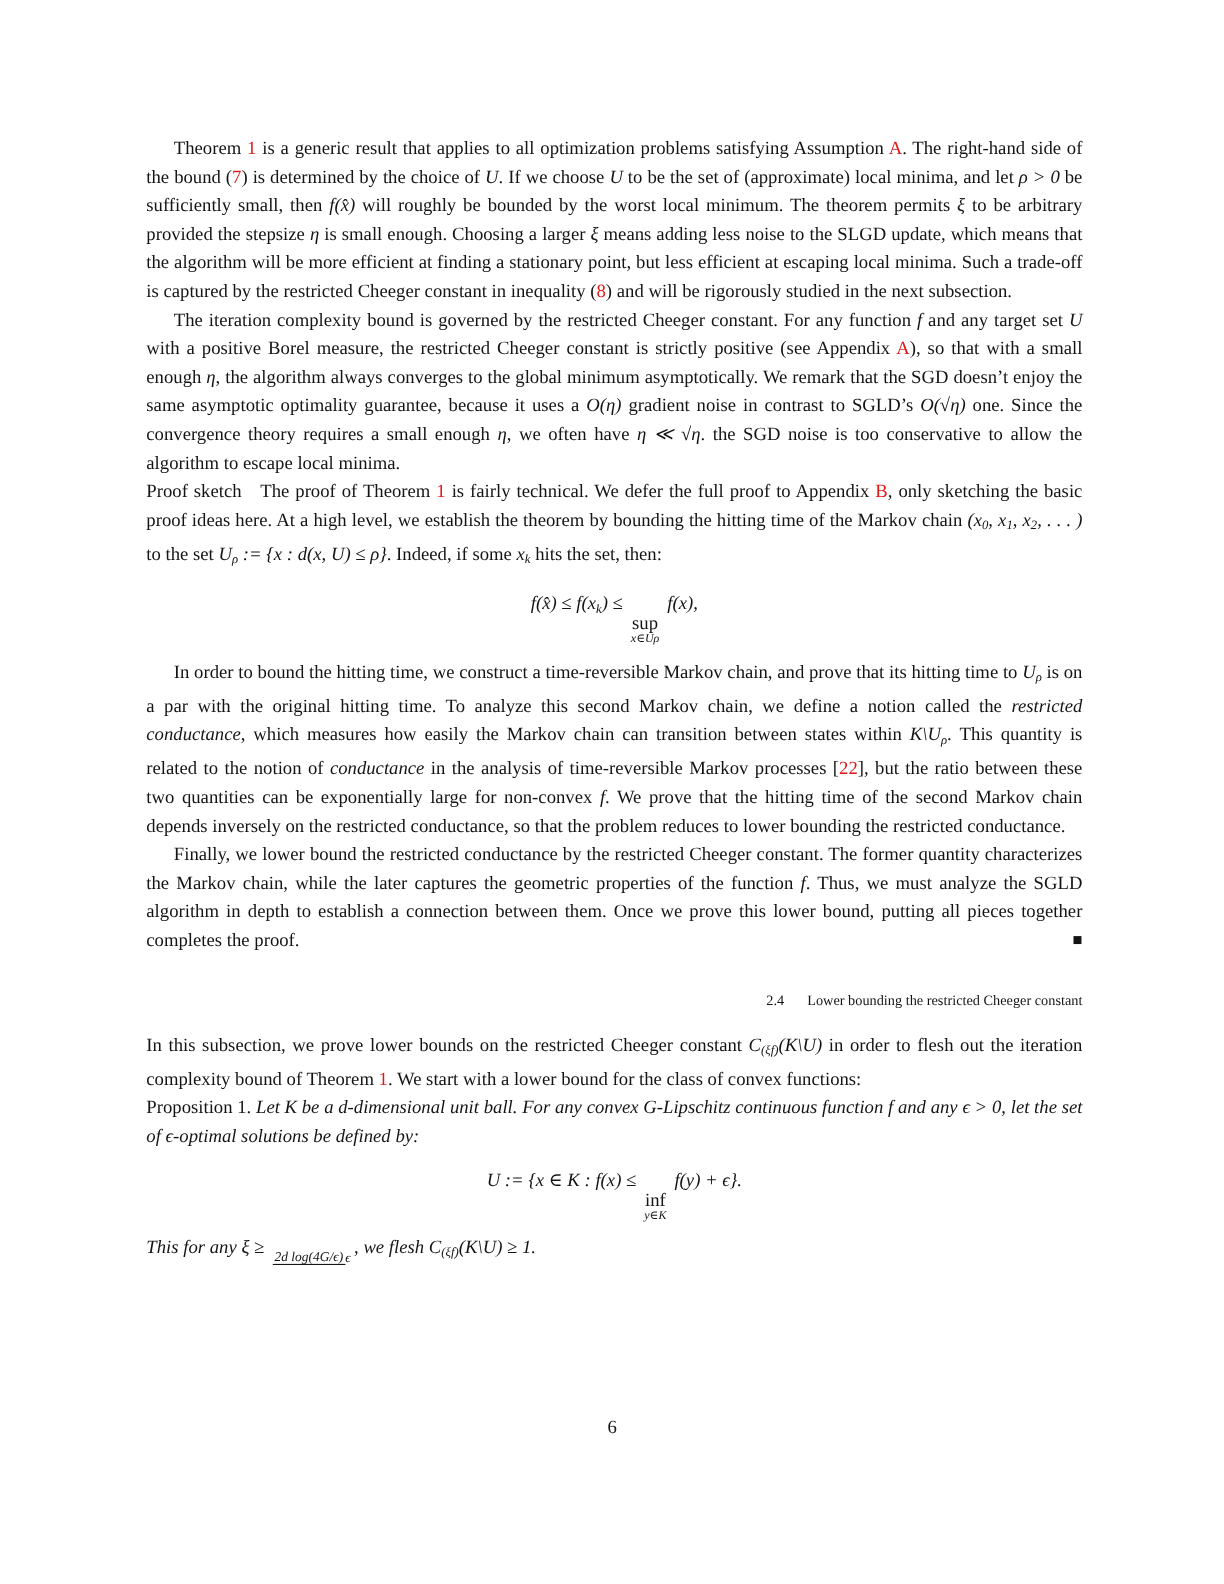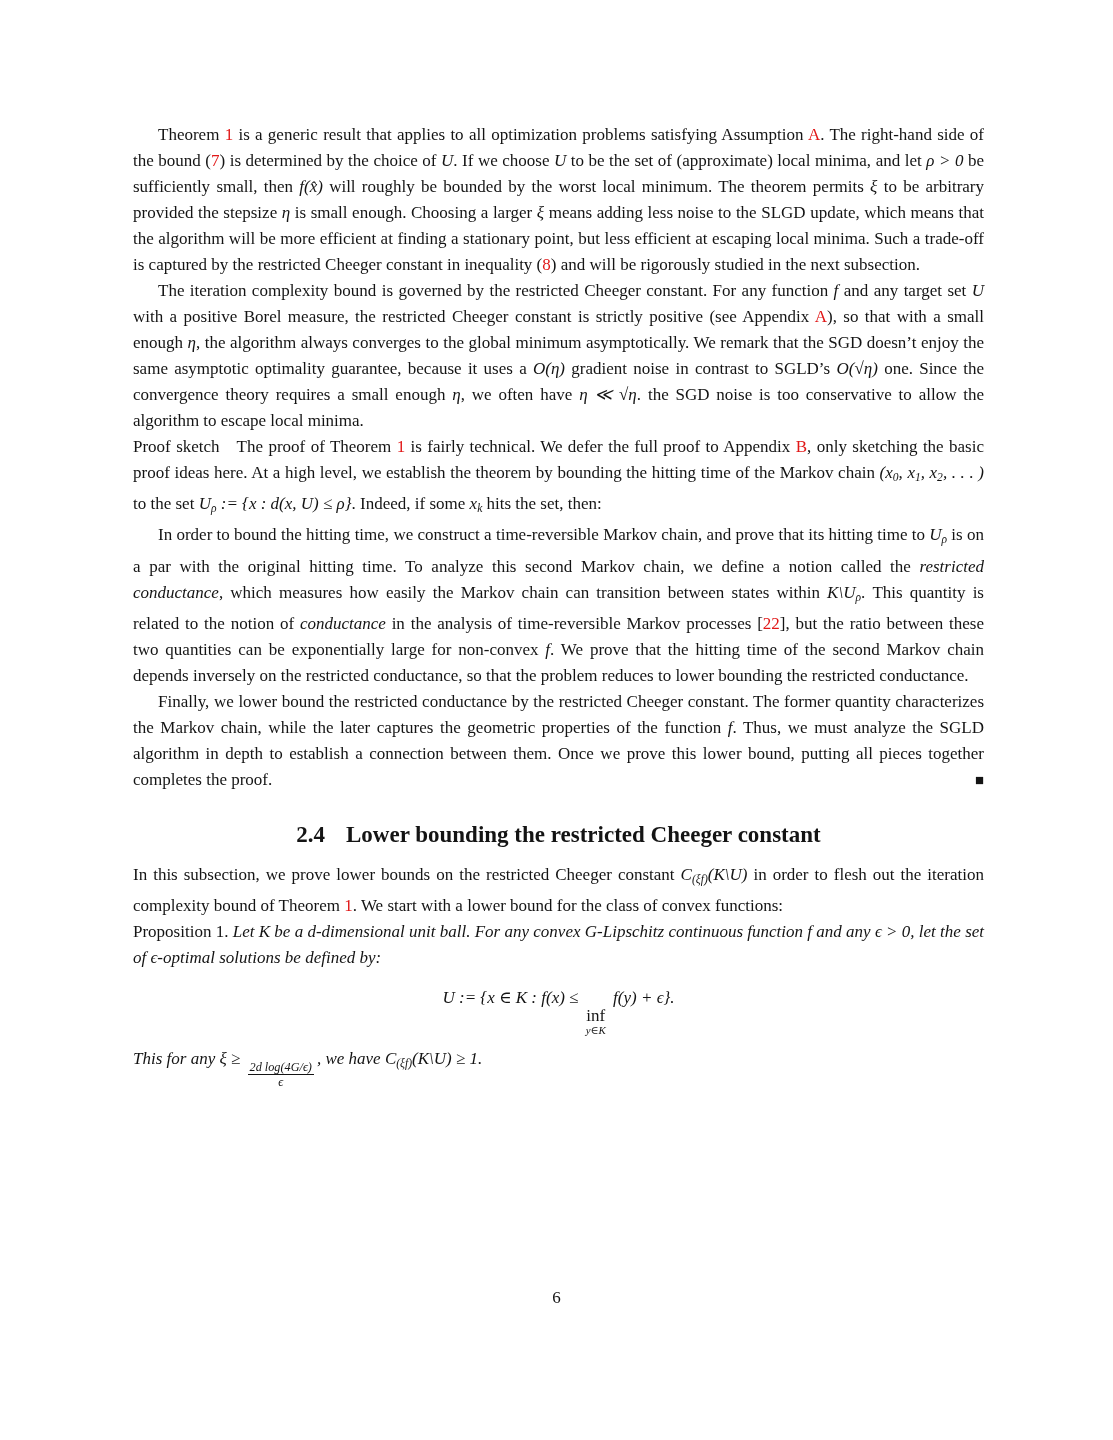--- a/index.html
+++ b/index.html
@@ -15,63 +15,67 @@
     text-align:justify; line-height:26px;
   }
   p.para { margin:0; }
   p.indent { text-indent:25px; }
   .v-proof { margin-top:20px; }
   .v-after-heading { margin:0; }
   .v-proposition { margin-top:20px; }
   .v-prop-end { margin-top:18px; }
   .equation { text-align:center; margin:10px 0; line-height:34px; text-indent:0; }
   h2.section-heading {
-    font-size:23px; font-weight:bold; text-align:center;
+    font-size:13px; font-weight:normal; text-align:right;
     margin:30px 0 15px; line-height:24px;
   }
   h2 .sec-num { margin-right:21px; }
   .seg-n { }
   .seg-r { color:var(--link-color,#e11818); cursor:pointer; }
   .seg-m { font-style:italic; }
   .seg-i { font-style:italic; }
   .seg-b { font-weight:normal; }
   .seg-ms { font-style:italic; font-size:68%; vertical-align:-0.28em; letter-spacing:0; }
   .limop {
     display:inline-flex; flex-direction:column; align-items:center;
     vertical-align:-1.05em; line-height:1.05; margin:0 3px;
   }
   .limop .top { font-style:normal; }
   .limop .under { font-size:64%; font-style:italic; }
   .frac {
-    display:inline-flex; flex-direction:column; align-items:center;
+    display:inline-flex; flex-direction:row; align-items:center;
     vertical-align:-0.55em; line-height:1.15; font-size:72%; margin:0 3px;
   }
   .frac .num { border-bottom:1px solid #141414; padding:0 2px; font-style:italic; }
   .frac .den { font-style:italic; }
   .qed { float:right; font-style:normal; font-size:15px; line-height:26px; }
   .page-footer { position:absolute; top:1288px; left:0; width:1113px; text-align:center; font-size:17px; }
 </style>
 </head>
 <body>
 
 <div class="page">
   <main class="content">
       <p class="para v-body indent"><span class="seg-n">Theorem </span><span class="seg-r">1</span><span class="seg-n"> is a generic result that applies to all optimization problems satisfying Assumption </span><span class="seg-r">A</span><span class="seg-n">. The right-hand side of the bound (</span><span class="seg-r">7</span><span class="seg-n">) is determined by the choice of </span><span class="seg-m">U</span><span class="seg-n">. If we choose </span><span class="seg-m">U</span><span class="seg-n"> to be the set of (approximate) local minima, and let </span><span class="seg-m">ρ &gt; 0</span><span class="seg-n"> be sufficiently small, then </span><span class="seg-m">f(x̂)</span><span class="seg-n"> will roughly be bounded by the worst local minimum. The theorem permits </span><span class="seg-m">ξ</span><span class="seg-n"> to be arbitrary provided the stepsize </span><span class="seg-m">η</span><span class="seg-n"> is small enough. Choosing a larger </span><span class="seg-m">ξ</span><span class="seg-n"> means adding less noise to the SLGD update, which means that the algorithm will be more efficient at finding a stationary point, but less efficient at escaping local minima. Such a trade-off is captured by the restricted Cheeger constant in inequality (</span><span class="seg-r">8</span><span class="seg-n">) and will be rigorously studied in the next subsection.</span></p>
       <p class="para v-body indent"><span class="seg-n">The iteration complexity bound is governed by the restricted Cheeger constant. For any function </span><span class="seg-m">f</span><span class="seg-n"> and any target set </span><span class="seg-m">U</span><span class="seg-n"> with a positive Borel measure, the restricted Cheeger constant is strictly positive (see Appendix </span><span class="seg-r">A</span><span class="seg-n">), so that with a small enough </span><span class="seg-m">η</span><span class="seg-n">, the algorithm always converges to the global minimum asymptotically. We remark that the SGD doesn’t enjoy the same asymptotic optimality guarantee, because it uses a </span><span class="seg-m">O(η)</span><span class="seg-n"> gradient noise in contrast to SGLD’s </span><span class="seg-m">O(√η)</span><span class="seg-n"> one. Since the convergence theory requires a small enough </span><span class="seg-m">η</span><span class="seg-n">, we often have </span><span class="seg-m">η ≪ √η</span><span class="seg-n">. the SGD noise is too conservative to allow the algorithm to escape local minima.</span></p>
       <p class="para v-proof"><span class="seg-b">Proof sketch</span><span class="seg-n">  The proof of Theorem </span><span class="seg-r">1</span><span class="seg-n"> is fairly technical. We defer the full proof to Appendix </span><span class="seg-r">B</span><span class="seg-n">, only sketching the basic proof ideas here. At a high level, we establish the theorem by bounding the hitting time of the Markov chain </span><span class="seg-m">(x</span><span class="seg-ms">0</span><span class="seg-m">, x</span><span class="seg-ms">1</span><span class="seg-m">, x</span><span class="seg-ms">2</span><span class="seg-m">, . . . )</span><span class="seg-n"> to the set </span><span class="seg-m">U</span><span class="seg-ms">ρ</span><span class="seg-m"> := {x : d(x, U) ≤ ρ}</span><span class="seg-n">. Indeed, if some </span><span class="seg-m">x</span><span class="seg-ms">k</span><span class="seg-n"> hits the set, then:</span></p>
+      <div class="equation"><span class="seg-m">f(x̂) ≤ f(x</span><span class="seg-ms">k</span><span class="seg-m">) ≤ </span><span class="limop">
+          <span class="top">sup</span>
+          <span class="under">x∈Uρ</span>
+        </span><span class="seg-m"> f(x),</span></div>
       <p class="para v-body indent"><span class="seg-n">In order to bound the hitting time, we construct a time-reversible Markov chain, and prove that its hitting time to </span><span class="seg-m">U</span><span class="seg-ms">ρ</span><span class="seg-n"> is on a par with the original hitting time. To analyze this second Markov chain, we define a notion called the </span><span class="seg-i">restricted conductance</span><span class="seg-n">, which measures how easily the Markov chain can transition between states within </span><span class="seg-m">K\U</span><span class="seg-ms">ρ</span><span class="seg-n">. This quantity is related to the notion of </span><span class="seg-i">conductance</span><span class="seg-n"> in the analysis of time-reversible Markov processes [</span><span class="seg-r">22</span><span class="seg-n">], but the ratio between these two quantities can be exponentially large for non-convex </span><span class="seg-m">f</span><span class="seg-n">. We prove that the hitting time of the second Markov chain depends inversely on the restricted conductance, so that the problem reduces to lower bounding the restricted conductance.</span></p>
       <p class="para v-body indent"><span class="seg-n">Finally, we lower bound the restricted conductance by the restricted Cheeger constant. The former quantity characterizes the Markov chain, while the later captures the geometric properties of the function </span><span class="seg-m">f</span><span class="seg-n">. Thus, we must analyze the SGLD algorithm in depth to establish a connection between them. Once we prove this lower bound, putting all pieces together completes the proof.</span><span class="qed">■</span></p>
       <h2 class="section-heading"><span class="sec-num">2.4</span><span class="sec-title">Lower bounding the restricted Cheeger constant</span></h2>
       <p class="para v-after-heading"><span class="seg-n">In this subsection, we prove lower bounds on the restricted Cheeger constant </span><span class="seg-m">C</span><span class="seg-ms">(ξf)</span><span class="seg-m">(K\U)</span><span class="seg-n"> in order to flesh out the iteration complexity bound of Theorem </span><span class="seg-r">1</span><span class="seg-n">. We start with a lower bound for the class of convex functions:</span></p>
       <p class="para v-proposition"><span class="seg-b">Proposition 1.</span><span class="seg-i"> Let </span><span class="seg-m">K</span><span class="seg-i"> be a </span><span class="seg-m">d</span><span class="seg-i">-dimensional unit ball. For any convex </span><span class="seg-m">G</span><span class="seg-i">-Lipschitz continuous function </span><span class="seg-m">f</span><span class="seg-i"> and any </span><span class="seg-m">ϵ &gt; 0</span><span class="seg-i">, let the set of </span><span class="seg-m">ϵ</span><span class="seg-i">-optimal solutions be defined by:</span></p>
       <div class="equation"><span class="seg-m">U := {x ∈ K :  f(x) ≤ </span><span class="limop">
           <span class="top">inf</span>
           <span class="under">y∈K</span>
         </span><span class="seg-m"> f(y) + ϵ}.</span></div>
       <p class="para v-prop-end"><span class="seg-i">This for any </span><span class="seg-m">ξ ≥ </span><span class="frac">
           <span class="num">2d log(4G/ϵ)</span>
           <span class="den">ϵ</span>
-        </span><span class="seg-i">, we have </span><span class="seg-m">C</span><span class="seg-ms">(ξf)</span><span class="seg-m">(K\U) ≥ 1</span><span class="seg-i">.</span></p>
+        </span><span class="seg-i">, we flesh </span><span class="seg-m">C</span><span class="seg-ms">(ξf)</span><span class="seg-m">(K\U) ≥ 1</span><span class="seg-i">.</span></p>
     </main>
   <footer class="page-footer">
     <span>6</span>
   </footer>
 </div>
 
 </body></html>

